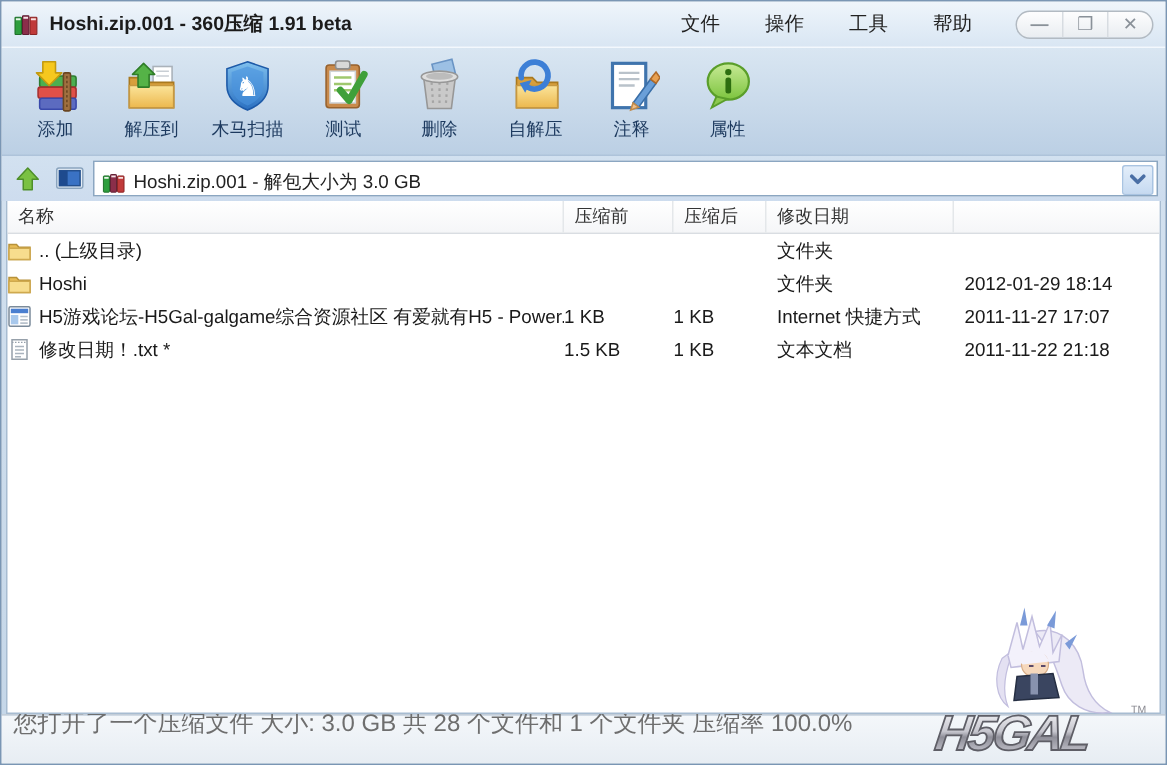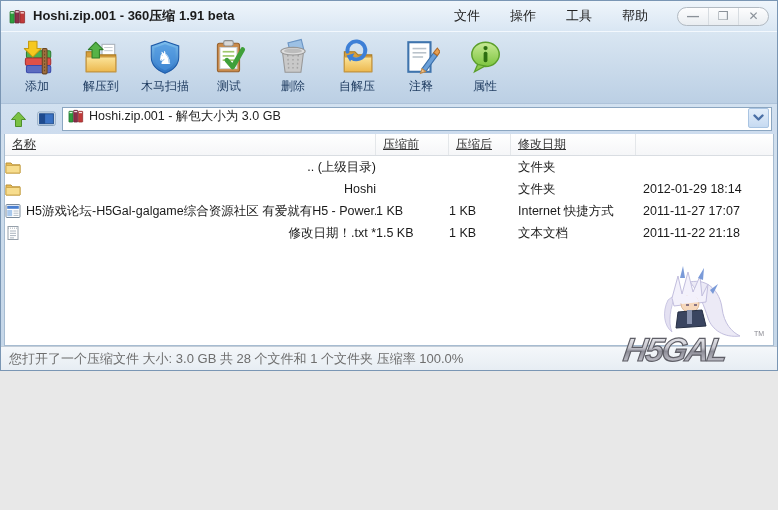--- a/index.html
+++ b/index.html
@@ -1,19 +1,19 @@
 <!DOCTYPE html>
 <html><head>
 <meta charset="utf-8">
 <style>
   * { box-sizing: border-box; margin: 0; padding: 0; }
   body { font-family: "Liberation Sans", "DejaVu Sans", sans-serif; background: #e8e8e8; }
 
   .window {
-    width: 778px; height: 371px; position: relative; overflow: hidden;
+    width: 778px; height: 510px; position: relative; overflow: hidden;
     border: 1px solid #7a96b4;
     background: linear-gradient(#d7e4f1, #c4d6e8);
     display: flex; flex-direction: column;
   }
 
   
   .titlebar {
     height: 30px; flex: 0 0 30px; display: flex; align-items: center;
     padding: 0 6px 0 8px;
     background: linear-gradient(#eff5fb, #d9e6f3);
@@ -54,57 +54,57 @@
     height: 30px; flex: 0 0 30px; display: flex; align-items: center;
     padding: 0 5px; gap: 4px;
     background: linear-gradient(#d2e1f0, #cddcee);
   }
   .nav-btn {
     width: 24px; height: 22px; flex: 0 0 24px; display: flex; align-items: center; justify-content: center;
     border-radius: 3px; border: 1px solid transparent;
   }
   .address-field {
     flex: 1; height: 24px; background: #fff; border: 1px solid #8ba6c1;
-    display: flex; align-items: flex-start; padding: 0 2px 0 5px; gap: 5px;
+    display: flex; align-items: flex-end; padding: 0 2px 0 5px; gap: 5px;
   }
   .address-text { font-size: 12.5px; color: #222; white-space: nowrap; overflow: hidden; flex: 1; }
   .dd-btn {
     width: 21px; height: 20px; flex: 0 0 21px; display: flex; align-items: center; justify-content: center;
     background: linear-gradient(#e3eefa, #c6daf1); border: 1px solid #a9c4e2; border-radius: 2px;
   }
 
   
   .content {
     flex: 1; margin: 0 3px; background: #fff; border: 1px solid #a7bcd1; border-top: none;
     display: flex; flex-direction: column; overflow: hidden; position: relative;
   }
   .grid-cols { display: grid; grid-template-columns: 371px 73px 62px 125px 1fr; }
   .header-row {
     height: 22px; flex: 0 0 22px;
     background: linear-gradient(#ffffff, #f5f6f8);
     border-bottom: 1px solid #d9dde2;
   }
   .header-cell {
     font-size: 12px; color: #333; display: flex; align-items: center;
-    padding: 0 7px; border-right: 1px solid #e4e7ea; white-space: nowrap; cursor: default; text-decoration: underline;
+    padding: 0 7px; border-right: 1px solid #e4e7ea; white-space: nowrap; cursor: default;
   }
   .list { flex: 1; overflow: hidden; }
   .row { height: 22px; align-items: center; font-size: 12.5px; color: #1a1a1a; cursor: default; }
-  .cell-name { display: flex; align-items: center; gap: 5px; padding-left: 0; white-space: nowrap; overflow: hidden; justify-content: space-between; }
+  .cell-name { display: flex; align-items: center; gap: 5px; padding-left: 0; white-space: nowrap; overflow: hidden; }
   .cell-name svg { width: 16px; height: 16px; flex: 0 0 16px; }
   .cell-size { text-align: left; padding-right: 20px; white-space: nowrap; }
   .cell-type { padding-left: 7px; white-space: nowrap; }
   .cell-date { padding-left: 7px; white-space: nowrap; }
 
   
   .statusbar {
-    height: 24px; flex: 0 0 24px; display: flex; align-items: center; padding: 4px 8px;
+    height: 24px; flex: 0 0 24px; display: flex; align-items: flex-end; padding: 16px 8px;
     background: linear-gradient(#f4f7fa, #e7edf3);
     border-top: 1px solid #c3cdd8;
-    font-size: 13px; color: #6e6e6e; white-space: nowrap;
+    font-size: 16px; color: #6e6e6e; white-space: nowrap;
   }
 
   
   .watermark { position: absolute; right: 5px; bottom: 0; width: 152px; height: 106px; pointer-events: none; z-index: 9; }
 </style>
 </head>
 <body>
 
 <svg width="0" height="0" style="position:absolute">
   <defs>

